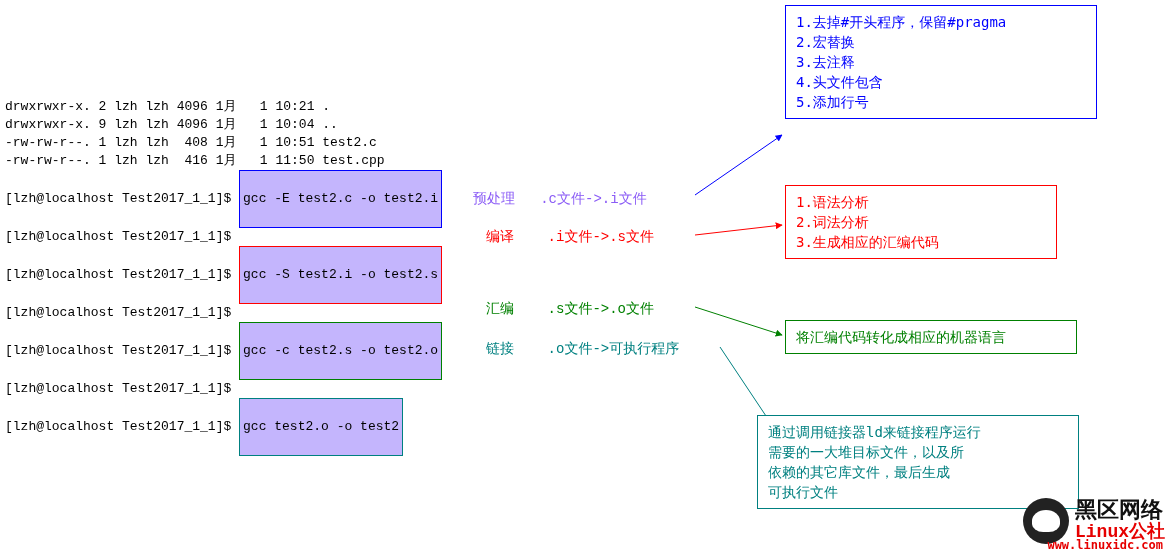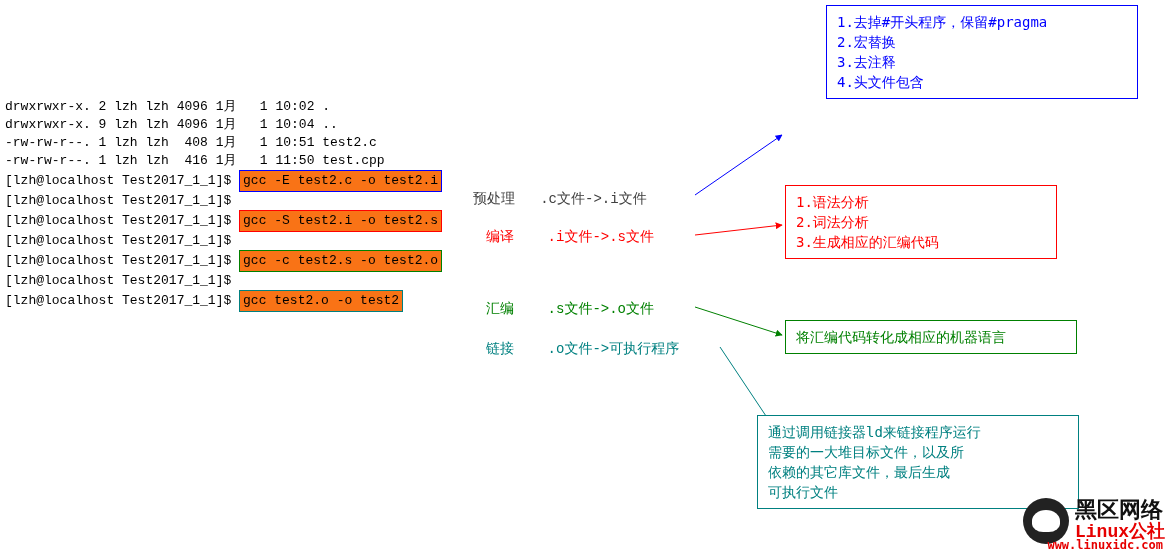--- a/index.html
+++ b/index.html
@@ -19,49 +19,49 @@
     font-family: "Courier New", monospace;
     font-size: 13px;
     line-height: 18px;
     color: #000;
   }
   .term-line { white-space: pre; }
   .prompt { color: #000; }
   .cmd-box {
     display: inline-block;
     border: 1px solid;
-    padding: 1px 3px;
+    padding: 19px 3px;
     margin: 0;
-    background: #f97316;
+    background: #c4b5fd;
   }
   .box-blue  { border-color: #0000ff; }
   .box-red   { border-color: #ff0000; }
   .box-green { border-color: #008000; }
   .box-cyan  { border-color: #008080; }
 
   .annot {
     position: absolute;
     font-family: "SimSun","Courier New", monospace;
     font-size: 14px;
     white-space: nowrap;
   }
-  .c-blue  { color: #404040; }
+  .c-blue  { color: #8b5cf6; }
   .c-red   { color: #ff0000; }
   .c-green { color: #008000; }
   .c-cyan  { color: #008080; }
 
   .infobox {
     position: absolute;
     border: 1px solid;
     padding: 6px 10px;
     font-size: 14px;
     line-height: 20px;
     background: #fff;
   }
-  .ib-blue  { border-color: #0000ff; color: #0000ff; margin-left: 41px; }
+  .ib-blue  { border-color: #0000ff; color: #0000ff; }
   .ib-red   { border-color: #ff0000; color: #ff0000; }
   .ib-green { border-color: #008000; color: #008000; }
   .ib-cyan  { border-color: #008080; color: #008080; }
 
   svg.arrows {
     position: absolute;
     left: 0; top: 0;
     width: 1175px; height: 550px;
     pointer-events: none;
   }
@@ -125,21 +125,21 @@
   <line x1="695" y1="195" x2="782" y2="135" stroke="#0000ff" stroke-width="1" marker-end="url(#arr-blue)"></line>
 
   <line x1="695" y1="235" x2="782" y2="225" stroke="#ff0000" stroke-width="1" marker-end="url(#arr-red)"></line>
 
   <line x1="695" y1="307" x2="782" y2="335" stroke="#008000" stroke-width="1" marker-end="url(#arr-green)"></line>
 
   <line x1="720" y1="347" x2="782" y2="440" stroke="#008080" stroke-width="1" marker-end="url(#arr-cyan)"></line>
 </svg>
 
 <div class="terminal">
-  <div class="term-line">drwxrwxr-x. 2 lzh lzh 4096 1月   1 10:02 .</div>
+  <div class="term-line">drwxrwxr-x. 2 lzh lzh 4096 1月   1 10:21 .</div>
   <div class="term-line">drwxrwxr-x. 9 lzh lzh 4096 1月   1 10:04 ..</div>
   <div class="term-line">-rw-rw-r--. 1 lzh lzh  408 1月   1 10:51 test2.c</div>
   <div class="term-line">-rw-rw-r--. 1 lzh lzh  416 1月   1 11:50 test.cpp</div>
 
   <div class="term-line"><span class="prompt">[lzh@localhost Test2017_1_1]$</span> <span class="cmd-box box-blue">gcc -E test2.c -o test2.i</span></div>
   <div class="term-line"><span class="prompt">[lzh@localhost Test2017_1_1]$</span> </div>
   <div class="term-line"><span class="prompt">[lzh@localhost Test2017_1_1]$</span> <span class="cmd-box box-red">gcc -S test2.i -o test2.s</span></div>
   <div class="term-line"><span class="prompt">[lzh@localhost Test2017_1_1]$</span> </div>
   <div class="term-line"><span class="prompt">[lzh@localhost Test2017_1_1]$</span> <span class="cmd-box box-green">gcc -c test2.s -o test2.o</span></div>
   <div class="term-line"><span class="prompt">[lzh@localhost Test2017_1_1]$</span> </div>
@@ -157,20 +157,21 @@
 </div>
 <div class="annot c-cyan" style="left:486px; top:340px;">
   <span>链接</span>&nbsp;&nbsp;&nbsp;&nbsp;<span>.o文件-&gt;可执行程序</span>
 </div>
 
 <div class="infobox ib-blue" style="left:785px; top:5px; width:290px;">
   <div>1.去掉#开头程序，保留#pragma</div>
   <div>2.宏替换</div>
   <div>3.去注释</div>
   <div>4.头文件包含</div>
+  <div>5.添加行号</div>
 </div>
 
 <div class="infobox ib-red" style="left:785px; top:185px; width:250px;">
   <div>1.语法分析</div>
   <div>2.词法分析</div>
   <div>3.生成相应的汇编代码</div>
 </div>
 
 <div class="infobox ib-green" style="left:785px; top:320px; width:270px;">
   <div>将汇编代码转化成相应的机器语言</div>

